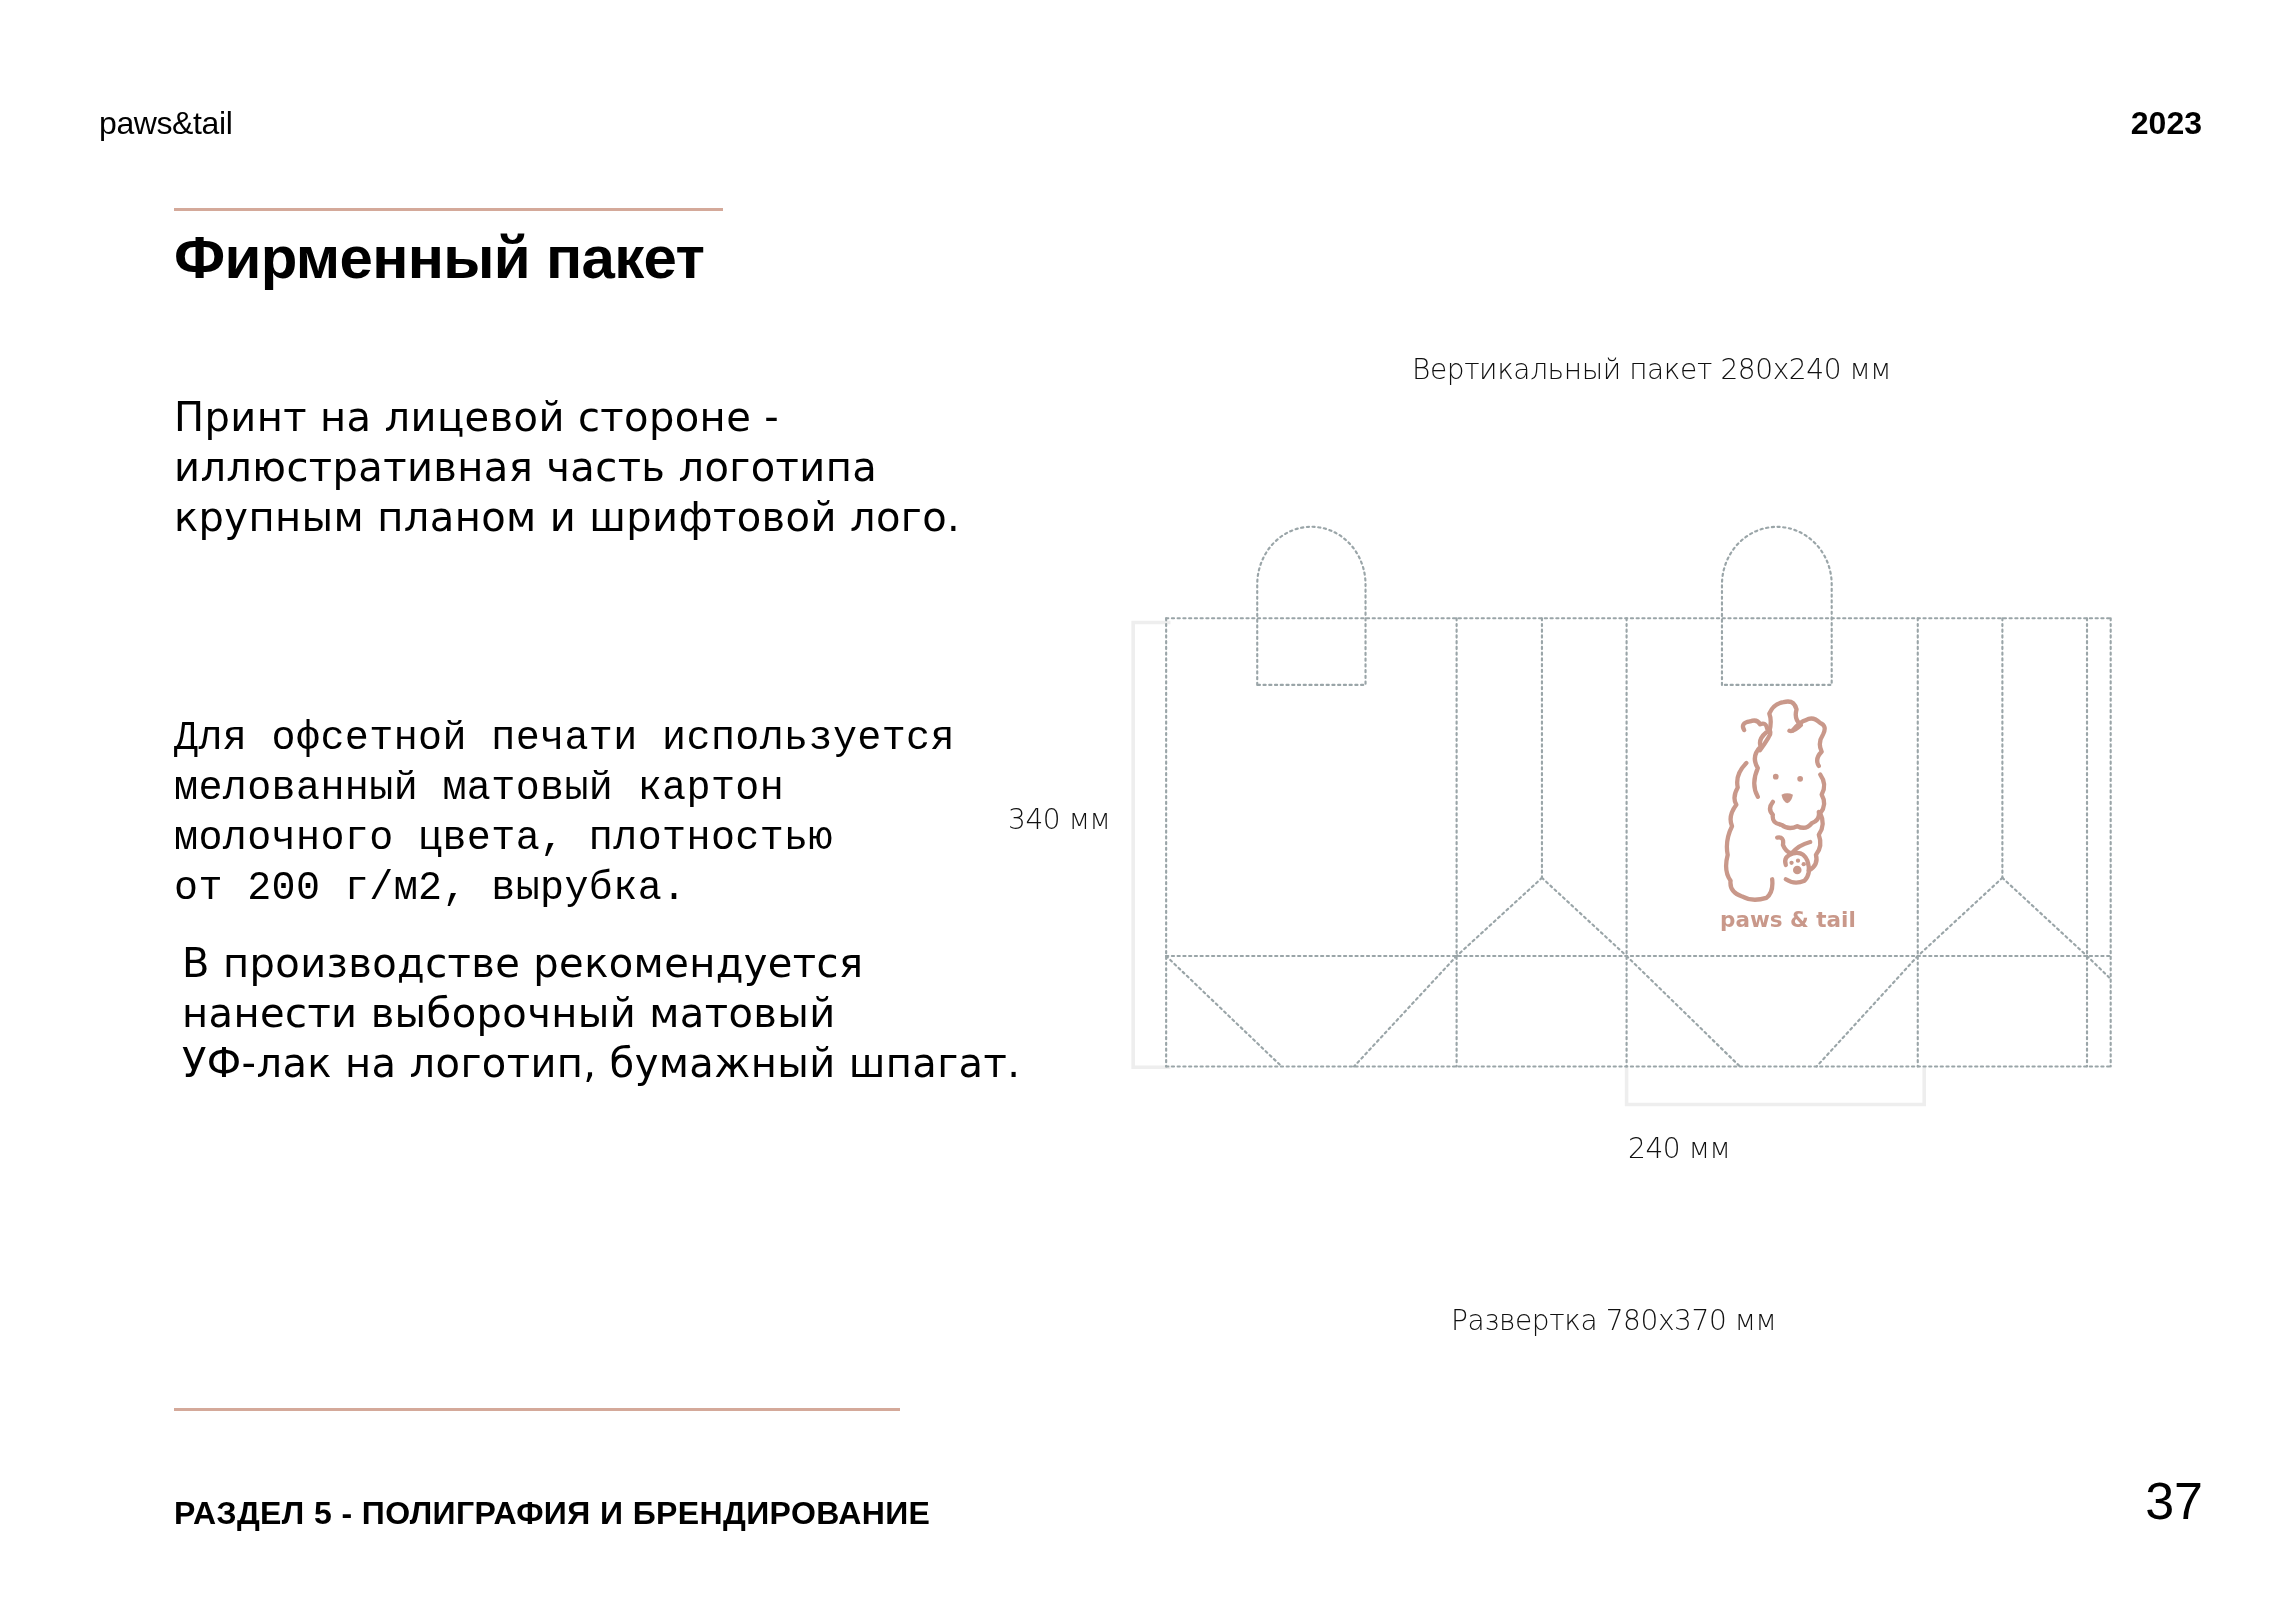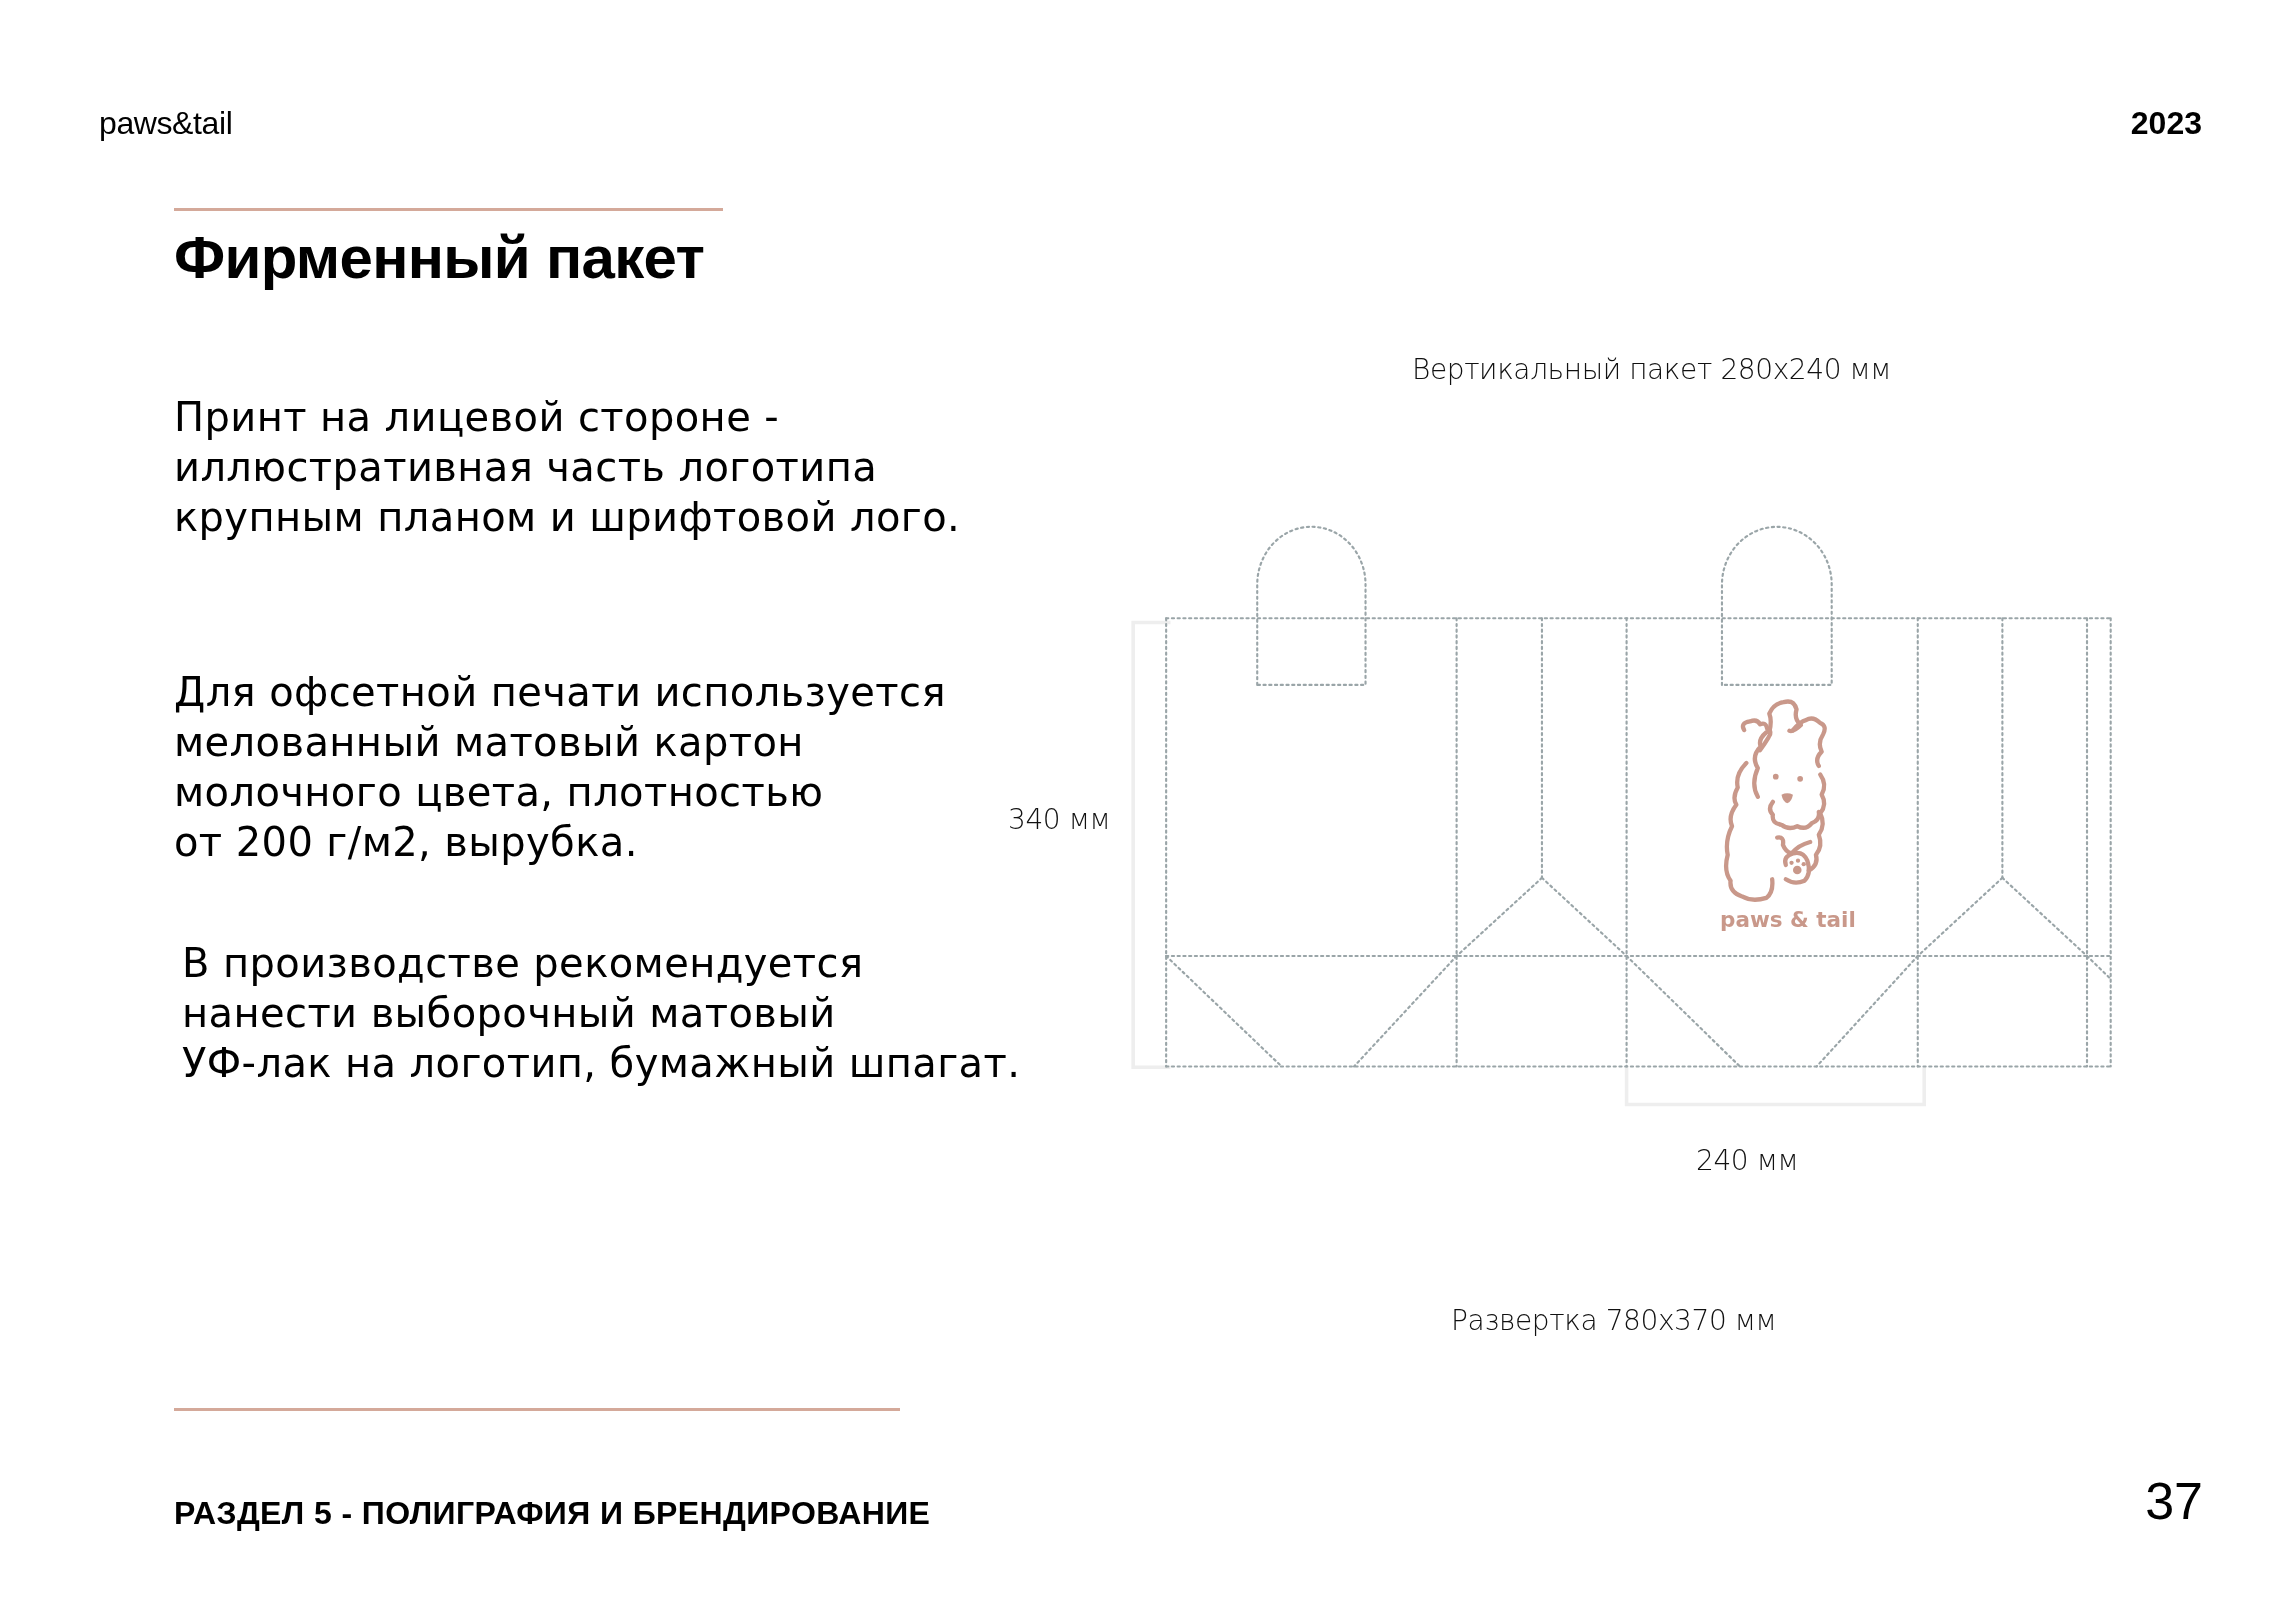--- a/index.html
+++ b/index.html
@@ -9,26 +9,26 @@
   }
   .abs { position: absolute; }
   .brand { left: 99px; top: 105px; font-size: 32px; font-weight: 400; letter-spacing: -0.4px; }
   .year { right: 93px; top: 105px; font-size: 32px; font-weight: 700; }
   .rule { height: 2.9px; background: #d4a99a; }
   .rule-top { left: 174px; top: 208px; width: 549px; }
   .rule-bottom { left: 174px; top: 1408px; width: 726px; }
   .title { left: 174px; top: 228px; font-size: 60px; font-weight: 700; letter-spacing: -0.7px; line-height: 1; }
   .para { left: 174px; font-size: 40px; line-height: 50px; font-weight: 400; letter-spacing: 0.4px; white-space: pre-line; font-family: "DejaVu Sans", sans-serif; }
   .p1 { top: 392px; }
-  .p2 { top: 667px; }
+  .p2 { top: 714px; font-family: Liberation Mono, monospace; }
   .p3 { top: 938px; margin-left: 8px; }
   .label { font-size: 28px; font-weight: 300; color: #111; font-family: "DejaVu Sans", sans-serif; letter-spacing: -0.4px; }
   .lbl-vert { left: 1412px; top: 353px; }
   .lbl-280 { left: 1008px; top: 803px; }
-  .lbl-240 { left: 1696px; top: 1132px; margin-top: 12px; }
+  .lbl-240 { left: 1628px; top: 1132px; }
   .lbl-razv { left: 1451px; top: 1304px; }
   .section { left: 174px; top: 1495px; font-size: 32px; font-weight: 700; letter-spacing: 0.4px; }
   .pagenum { right: 92px; top: 1471px; font-size: 52px; font-weight: 400; }
   svg.dieline { position: absolute; left: 0; top: 0; }
 </style>
 </head>
 <body>
 
 <div class="abs brand">paws&amp;tail</div>
 <div class="abs year">2023</div>

